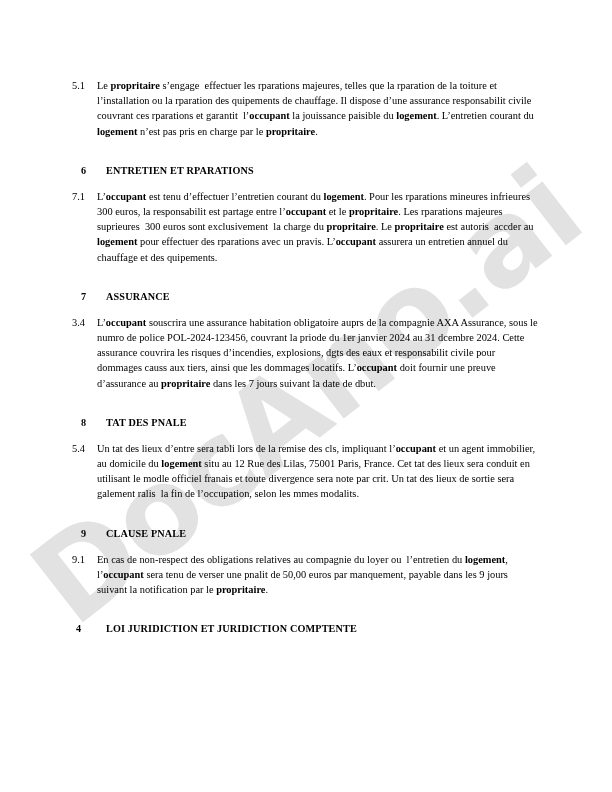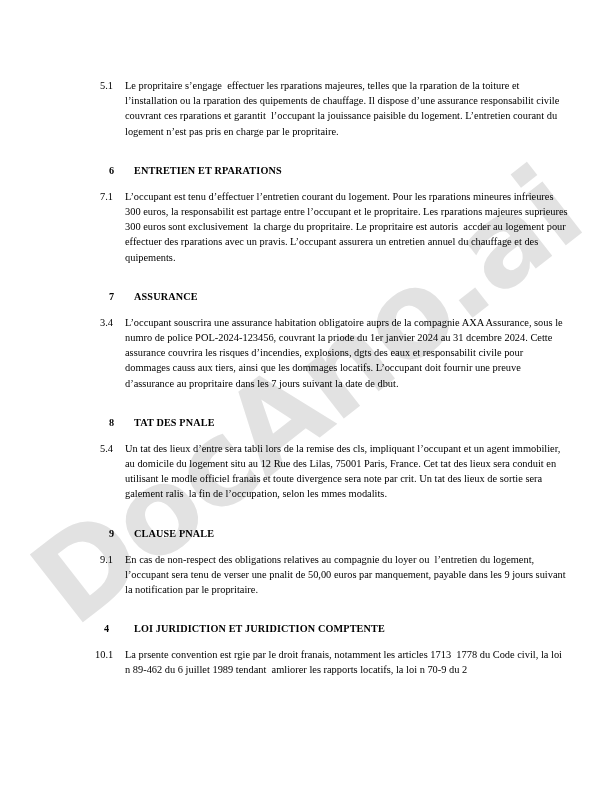--- a/index.html
+++ b/index.html
@@ -43,21 +43,20 @@
     z-index: 0;
   }
 
   
   #content {
     position: absolute;
     left: 72px;
     top: 78px;
     width: 468px;
     z-index: 2;
-    margin-left: 28px;
   }
 
   .section-heading {
     display: flex;
     align-items: baseline;
     font-weight: 700;
     font-size: 10.2px;
     letter-spacing: 0.15px;
     margin-top: 26px;
     margin-bottom: 0px;
@@ -93,21 +92,21 @@
     width: 30px;
     margin-left: -5px;
   }
   .clause .body {
     flex: 1 1 auto;
     font-size: 10.4px;
     line-height: 15.2px;
     text-align: left;
     white-space: pre-wrap;
   }
-  .clause .body b { font-weight: 400; }
+  .clause .body b { font-weight: 700; }
 
   .first-clause { margin-top: 0; }
 </style>
 </head>
 <body>
 
 <div id="page">
 
   <div id="watermark">DocAno.ai</div>
 
@@ -145,19 +144,15 @@
         <span class="htext">CLAUSE PNALE</span>
       </div>
       <div class="clause">
         <span class="num">9.1</span>
         <span class="body"><span>En cas de non-respect des obligations relatives au compagnie du loyer ou  l’entretien du </span><b>logement</b><span>, l’</span><b>occupant</b><span> sera tenu de verser une pnalit de 50,00 euros par manquement, payable dans les 9 jours suivant la notification par le </span><b>propritaire</b><span>.</span></span>
       </div>
       <div class="section-heading">
         <span class="num wide">4</span>
         <span class="htext">LOI JURIDICTION ET JURIDICTION COMPTENTE</span>
       </div>
-      <div class="clause">
-        <span class="num wide">10.1</span>
-        <span class="body"><span>La prsente convention est rgie par le droit franais, notamment les articles 1713  1778 du Code civil, la loi n 89-462 du 6 juillet 1989 tendant  amliorer les rapports locatifs, la loi n 70-9 du 2</span></span>
-      </div>
     </div>
 
 </div>
 
 </body></html>

